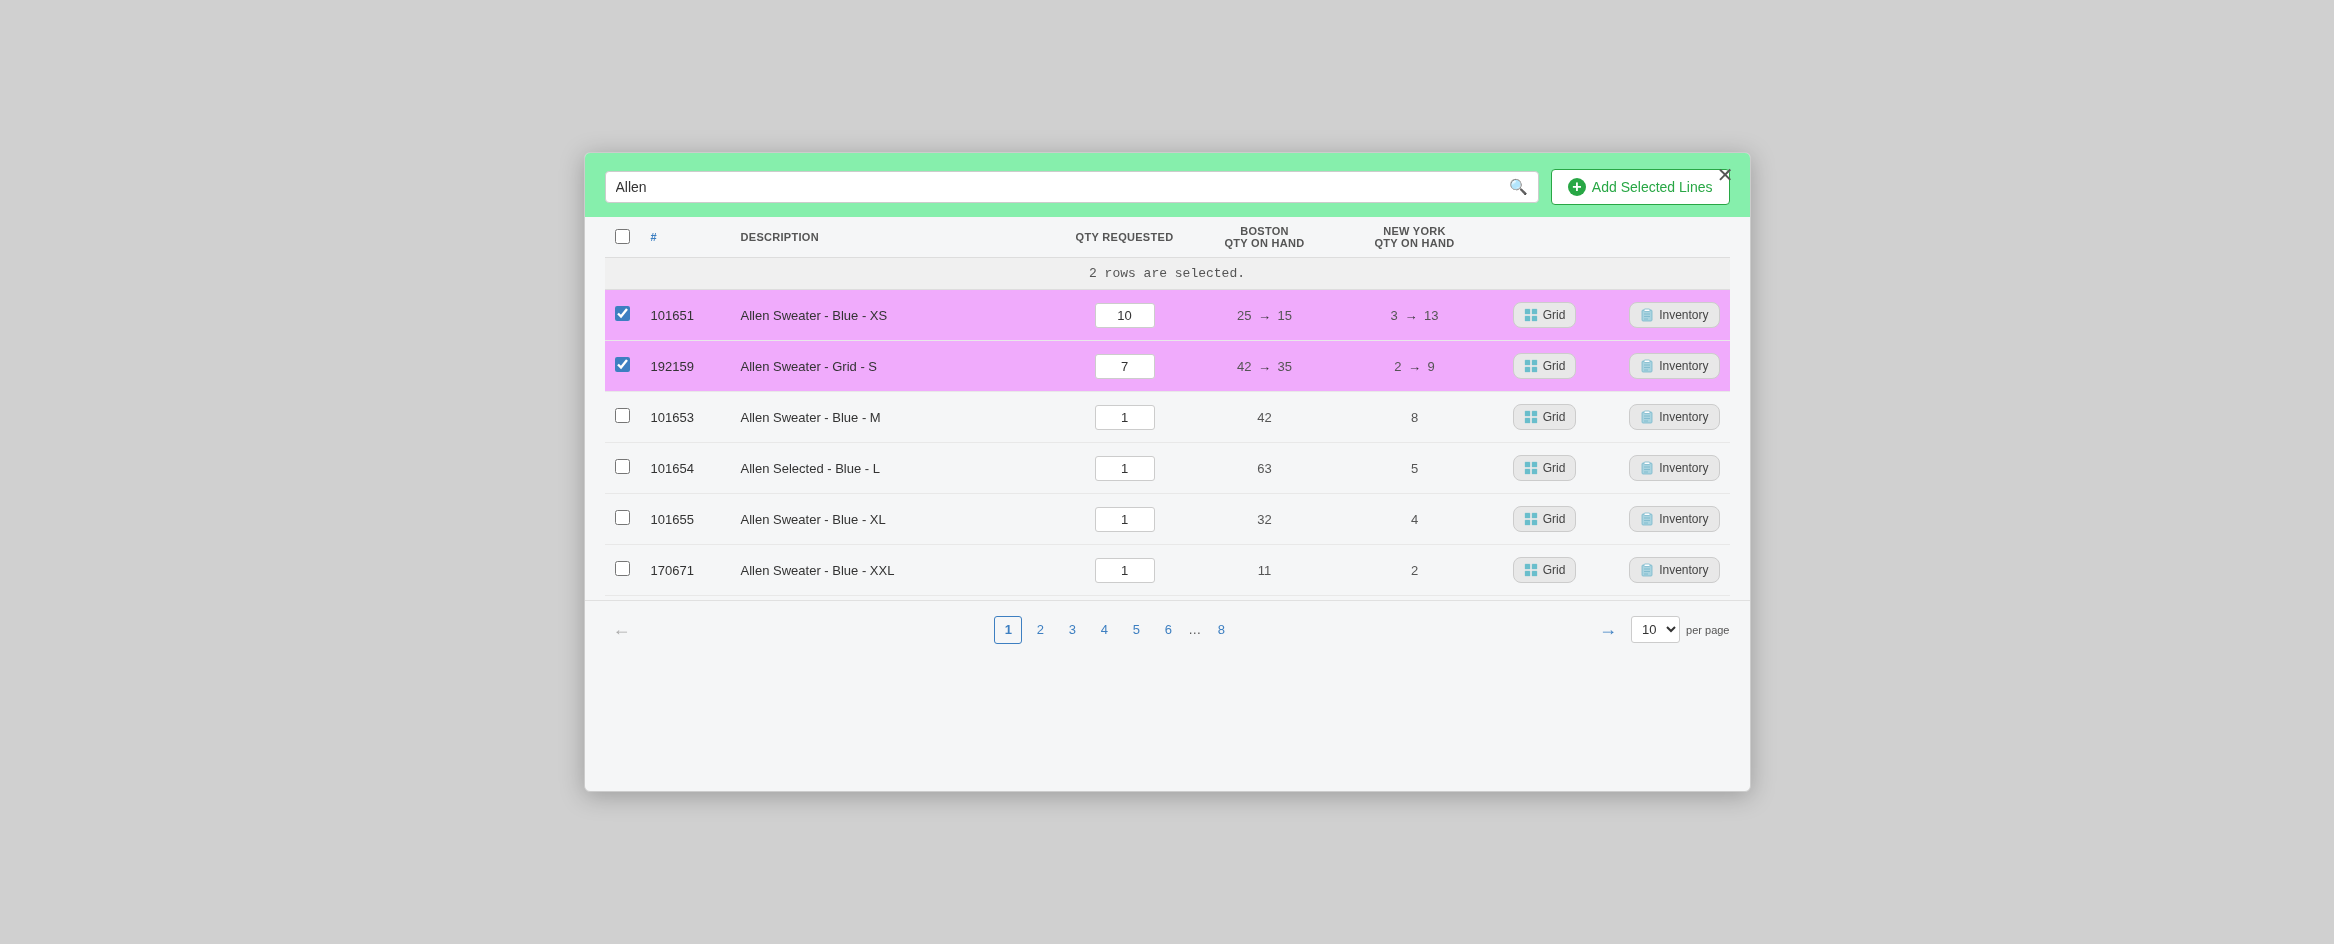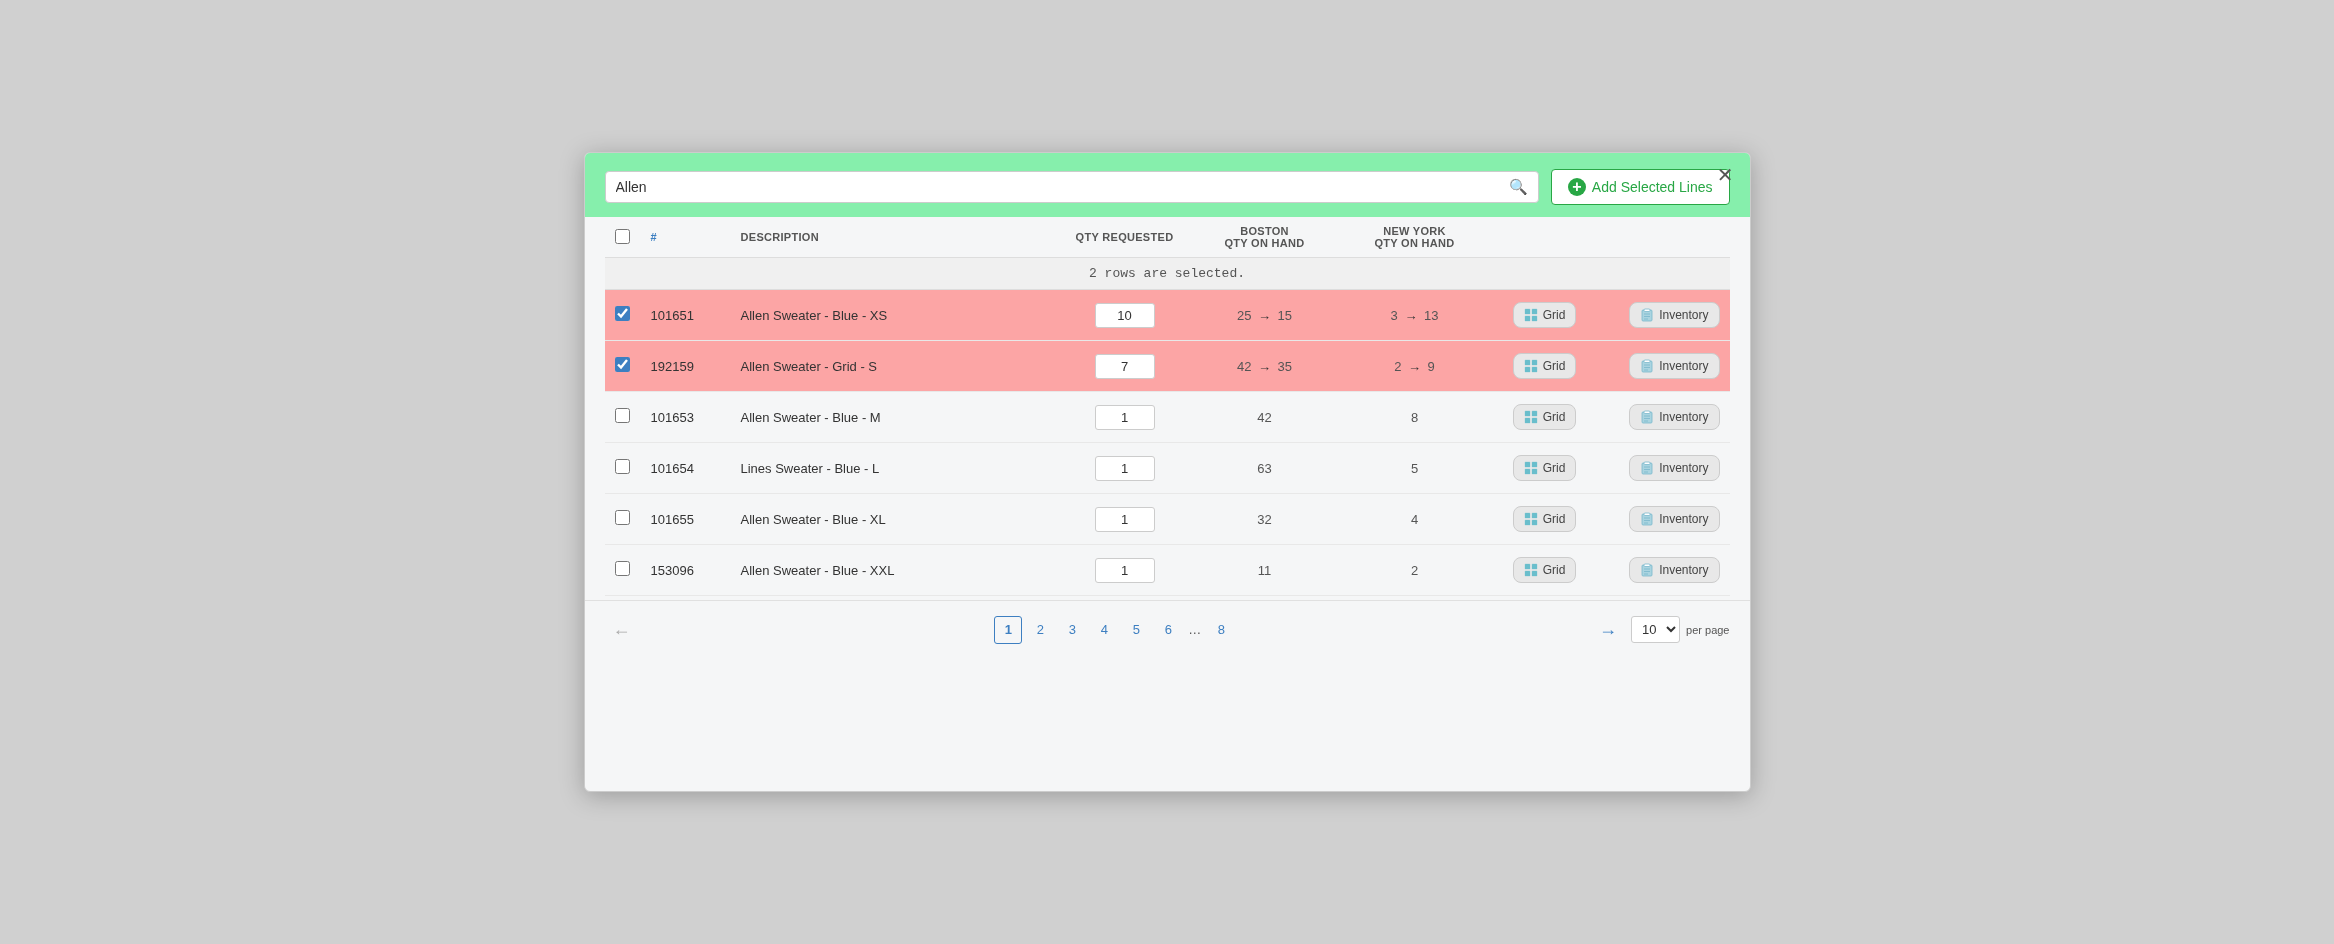--- a/index.html
+++ b/index.html
@@ -122,21 +122,21 @@
       font-size: 13px;
       border-bottom: 1px solid #ddd;
       font-family: Liberation Mono, monospace;
     }
 
     
     tbody tr {
       border-bottom: 1px solid #e8e8e8;
     }
     tbody tr.selected-row {
-      background: #fca5a5;
+      background: #f0abfc;
     }
     tbody td {
       padding: 12px 10px;
       color: #333;
       font-size: 13px;
       vertical-align: middle;
     }
     tbody td.item-num {
       color: #333;
       font-weight: 500;
@@ -407,21 +407,21 @@
   <line x1="4" y1="6" x2="10" y2="6" stroke="#7ab8cc" stroke-width="0.8"></line>
   <line x1="4" y1="8.5" x2="10" y2="8.5" stroke="#7ab8cc" stroke-width="0.8"></line>
   <line x1="4" y1="11" x2="8" y2="11" stroke="#7ab8cc" stroke-width="0.8"></line>
 </svg>
                 <span>Inventory</span>
               </button></td>
           </tr>
           <tr>
             <td><input type="checkbox" class="cb" style=""></td>
             <td class="item-num">101654</td>
-            <td>Lines Sweater - Blue - L</td>
+            <td>Allen Selected - Blue - L</td>
             <td class="qty-cell"><input type="text" class="qty-input" value="1" style=""></td>
             <td class="inventory-cell">63</td>
             <td class="inventory-cell">5</td>
             <td style="text-align: center;"><button class="action-btn">
                 <svg class="grid-icon-svg" viewBox="0 0 14 14" fill="none" xmlns="http://www.w3.org/2000/svg">
   <rect x="1" y="1" width="5" height="5" rx="0.5" fill="#6abecc" stroke="#6abecc" stroke-width="0.3"></rect>
   <rect x="8" y="1" width="5" height="5" rx="0.5" fill="#6abecc" stroke="#6abecc" stroke-width="0.3"></rect>
   <rect x="1" y="8" width="5" height="5" rx="0.5" fill="#6abecc" stroke="#6abecc" stroke-width="0.3"></rect>
   <rect x="8" y="8" width="5" height="5" rx="0.5" fill="#6abecc" stroke="#6abecc" stroke-width="0.3"></rect>
 </svg>
@@ -460,21 +460,21 @@
   <rect x="4" y="1" width="6" height="2.5" rx="1" fill="#fff" stroke="#7ab8cc" stroke-width="0.8"></rect>
   <line x1="4" y1="6" x2="10" y2="6" stroke="#7ab8cc" stroke-width="0.8"></line>
   <line x1="4" y1="8.5" x2="10" y2="8.5" stroke="#7ab8cc" stroke-width="0.8"></line>
   <line x1="4" y1="11" x2="8" y2="11" stroke="#7ab8cc" stroke-width="0.8"></line>
 </svg>
                 <span>Inventory</span>
               </button></td>
           </tr>
           <tr>
             <td><input type="checkbox" class="cb" style=""></td>
-            <td class="item-num">153096</td>
+            <td class="item-num">170671</td>
             <td>Allen Sweater - Blue - XXL</td>
             <td class="qty-cell"><input type="text" class="qty-input" value="1" style=""></td>
             <td class="inventory-cell">11</td>
             <td class="inventory-cell">2</td>
             <td style="text-align: center;"><button class="action-btn">
                 <svg class="grid-icon-svg" viewBox="0 0 14 14" fill="none" xmlns="http://www.w3.org/2000/svg">
   <rect x="1" y="1" width="5" height="5" rx="0.5" fill="#6abecc" stroke="#6abecc" stroke-width="0.3"></rect>
   <rect x="8" y="1" width="5" height="5" rx="0.5" fill="#6abecc" stroke="#6abecc" stroke-width="0.3"></rect>
   <rect x="1" y="8" width="5" height="5" rx="0.5" fill="#6abecc" stroke="#6abecc" stroke-width="0.3"></rect>
   <rect x="8" y="8" width="5" height="5" rx="0.5" fill="#6abecc" stroke="#6abecc" stroke-width="0.3"></rect>

